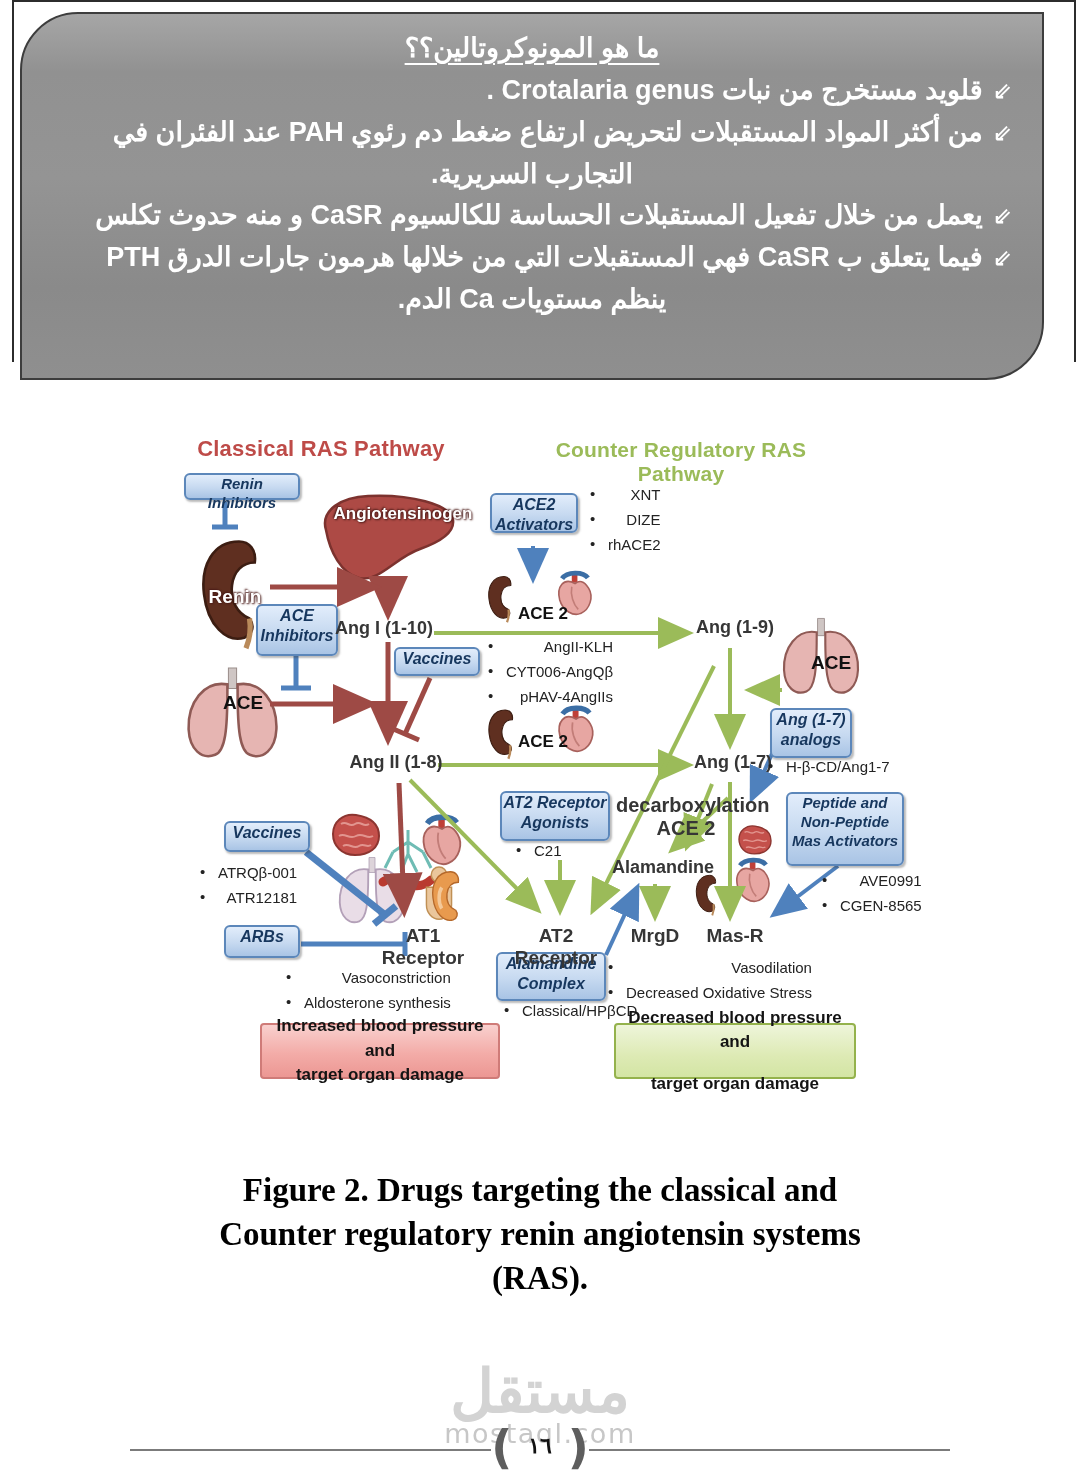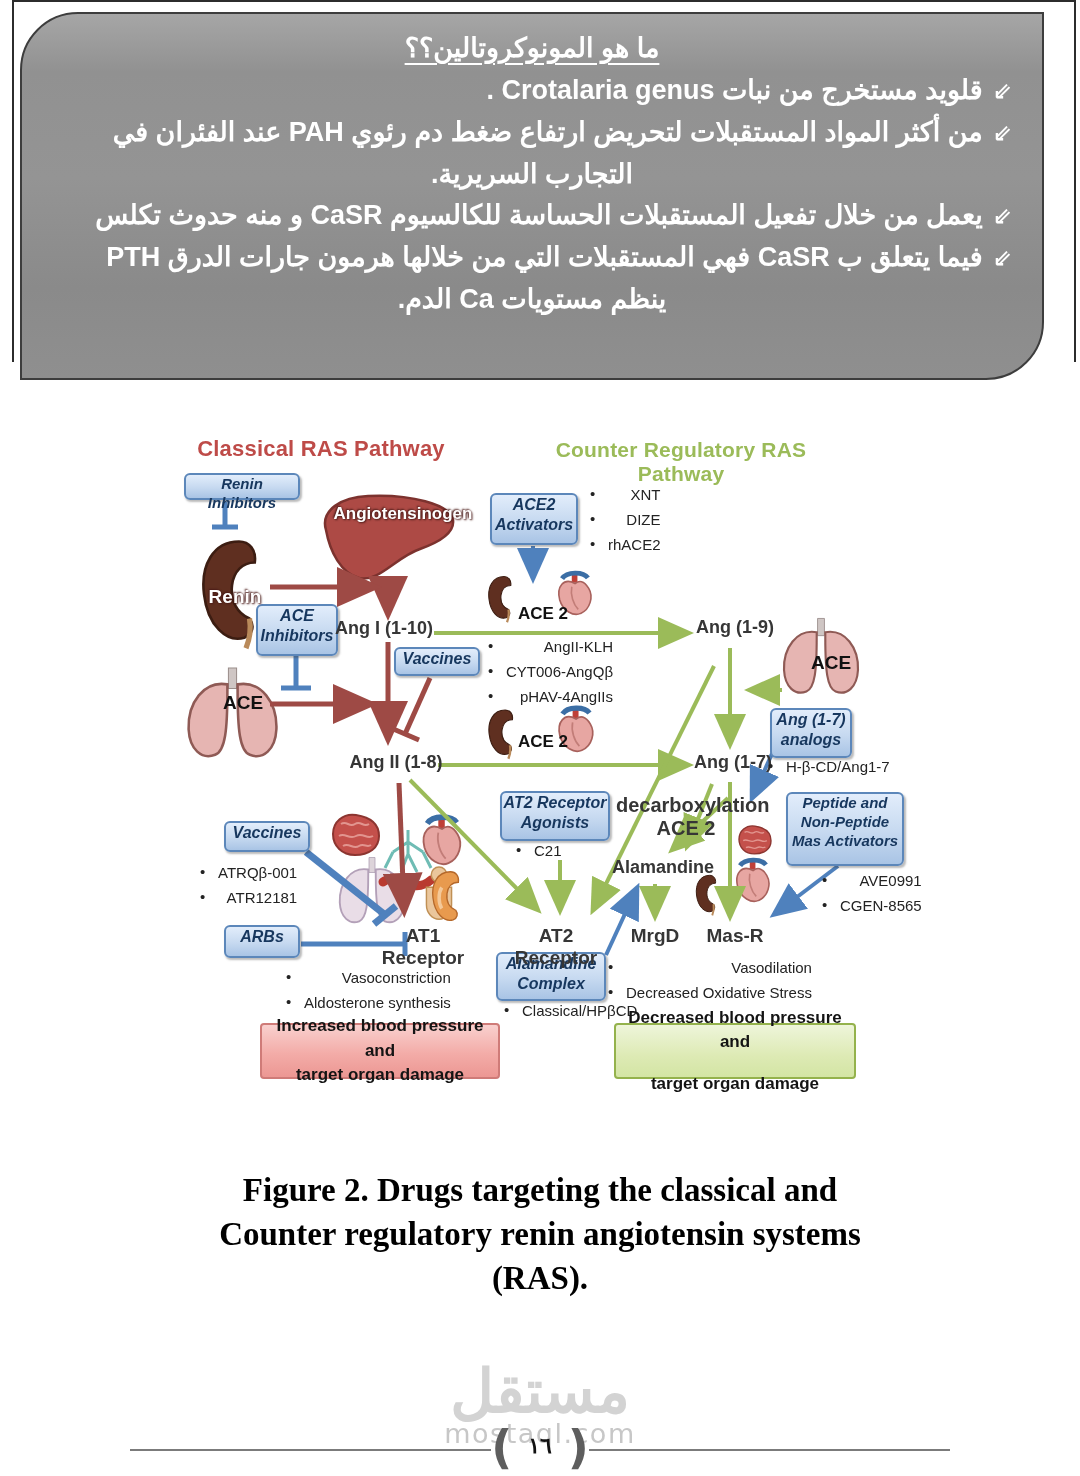--- a/index.html
+++ b/index.html
@@ -206,21 +206,21 @@
       </g>
     </g>
   </svg>
 
   <div class="dg-title" style="left:18px;top:8px;width:270px;color:#be4b48;">Classical RAS Pathway</div>
   <div class="dg-title" style="left:348px;top:10px;width:330px;color:#9bbb59;font-size:21px;">Counter Regulatory RAS Pathway</div>
 
   <div class="bbox" style="left:16px;top:45px;width:116px;height:27px;font-size:15px;">
     <div>Renin Inhibitors</div>
   </div>
-  <div class="bbox" style="left:322px;top:65px;width:88px;height:52px;">
+  <div class="bbox" style="left:322px;top:65px;width:88px;height:40px;">
     <div>ACE2</div>
     <div>Activators</div>
   </div>
   <div class="bbox" style="left:88px;top:176px;width:82px;height:52px;">
     <div>ACE</div>
     <div>Inhibitors</div>
   </div>
   <div class="bbox" style="left:226px;top:219px;width:86px;height:29px;">
     <div>Vaccines</div>
   </div>

